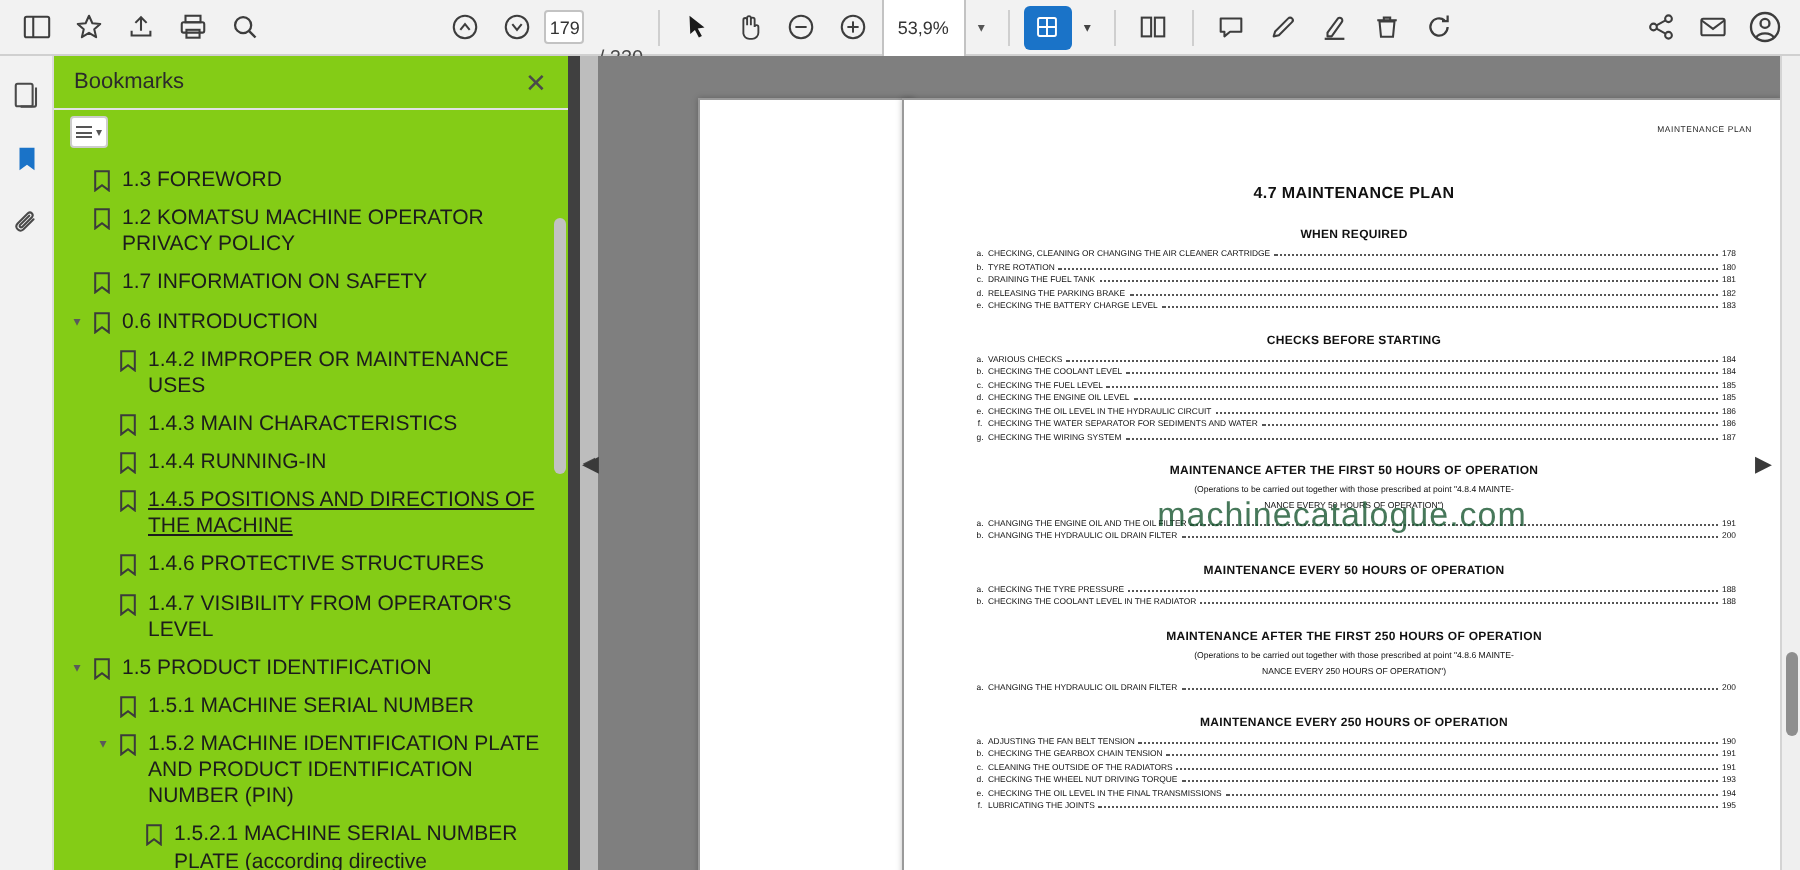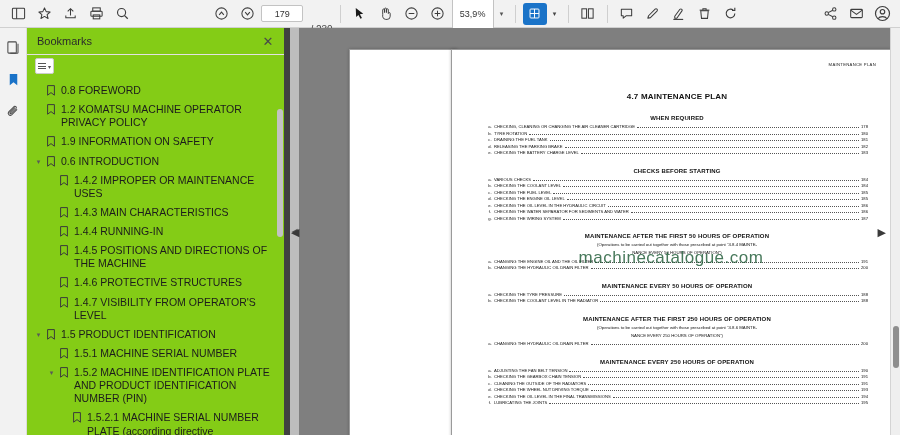--- a/index.html
+++ b/index.html
@@ -34,21 +34,21 @@
     color: #3d3d3d;
   }
   .tb-btn svg { display:block; }
   .tb-sep {
     width: 1px; height: 18px;
     background: #cfcfcf;
     margin: 0 5px;
   }
   .tb-spacer { flex: 1 1 auto; }
   .page-field {
-    width: 42px; height: 17px;
+    width: 20px; height: 17px;
     border: 1px solid #c3c3c3;
     background: #fff;
     font-size: 9px;
     color: #333;
     display: flex; align-items: center; justify-content: center;
     border-radius: 2px;
   }
   .page-total {
     font-size: 10px; color: #4a4a4a;
     margin-left: 5px;
@@ -186,20 +186,21 @@
   .bm-row .bm-icon {
     width: 13px; flex: 0 0 13px;
     display: flex; align-items: flex-start; justify-content: center;
     padding-top: 1px;
   }
   .bm-row .bm-label {
     padding-left: 4px;
     flex: 1 1 auto;
   }
   .bm-row .bm-label.linkish {
+    text-decoration: underline;
   }
   .ind-0 { padding-left: 6px; }
   .ind-1 { padding-left: 19px; }
   .ind-2 { padding-left: 32px; }
 
   
   .bm-scroll {
     position: absolute;
     top: 49px; right: 0;
     width: 8px;
@@ -546,39 +547,39 @@
 
       <div class="bm-list">
 
         <div class="bm-row ind-0">
           <span class="twisty"></span>
           <span class="bm-icon">
               <svg width="8" height="11" viewBox="0 0 8 11">
                 <path d="M0.6 0.6 h6.8 v9.6 l-3.4 -2.6 l-3.4 2.6 z" fill="none" stroke="#3b3b3b" stroke-width="1"></path>
               </svg>
             </span>
-          <span class="bm-label">0.8 FOREWORD</span>
+          <span class="bm-label">1.3 FOREWORD</span>
         </div>
         <div class="bm-row ind-0">
           <span class="twisty"></span>
           <span class="bm-icon">
               <svg width="8" height="11" viewBox="0 0 8 11">
                 <path d="M0.6 0.6 h6.8 v9.6 l-3.4 -2.6 l-3.4 2.6 z" fill="none" stroke="#3b3b3b" stroke-width="1"></path>
               </svg>
             </span>
           <span class="bm-label">1.2 KOMATSU MACHINE OPERATOR PRIVACY POLICY</span>
         </div>
         <div class="bm-row ind-0">
           <span class="twisty"></span>
           <span class="bm-icon">
               <svg width="8" height="11" viewBox="0 0 8 11">
                 <path d="M0.6 0.6 h6.8 v9.6 l-3.4 -2.6 l-3.4 2.6 z" fill="none" stroke="#3b3b3b" stroke-width="1"></path>
               </svg>
             </span>
-          <span class="bm-label">1.9 INFORMATION ON SAFETY</span>
+          <span class="bm-label">1.7 INFORMATION ON SAFETY</span>
         </div>
         <div class="bm-row ind-0">
           <span class="twisty">▾</span>
           <span class="bm-icon">
               <svg width="8" height="11" viewBox="0 0 8 11">
                 <path d="M0.6 0.6 h6.8 v9.6 l-3.4 -2.6 l-3.4 2.6 z" fill="none" stroke="#3b3b3b" stroke-width="1"></path>
               </svg>
             </span>
           <span class="bm-label">0.6 INTRODUCTION</span>
         </div>

